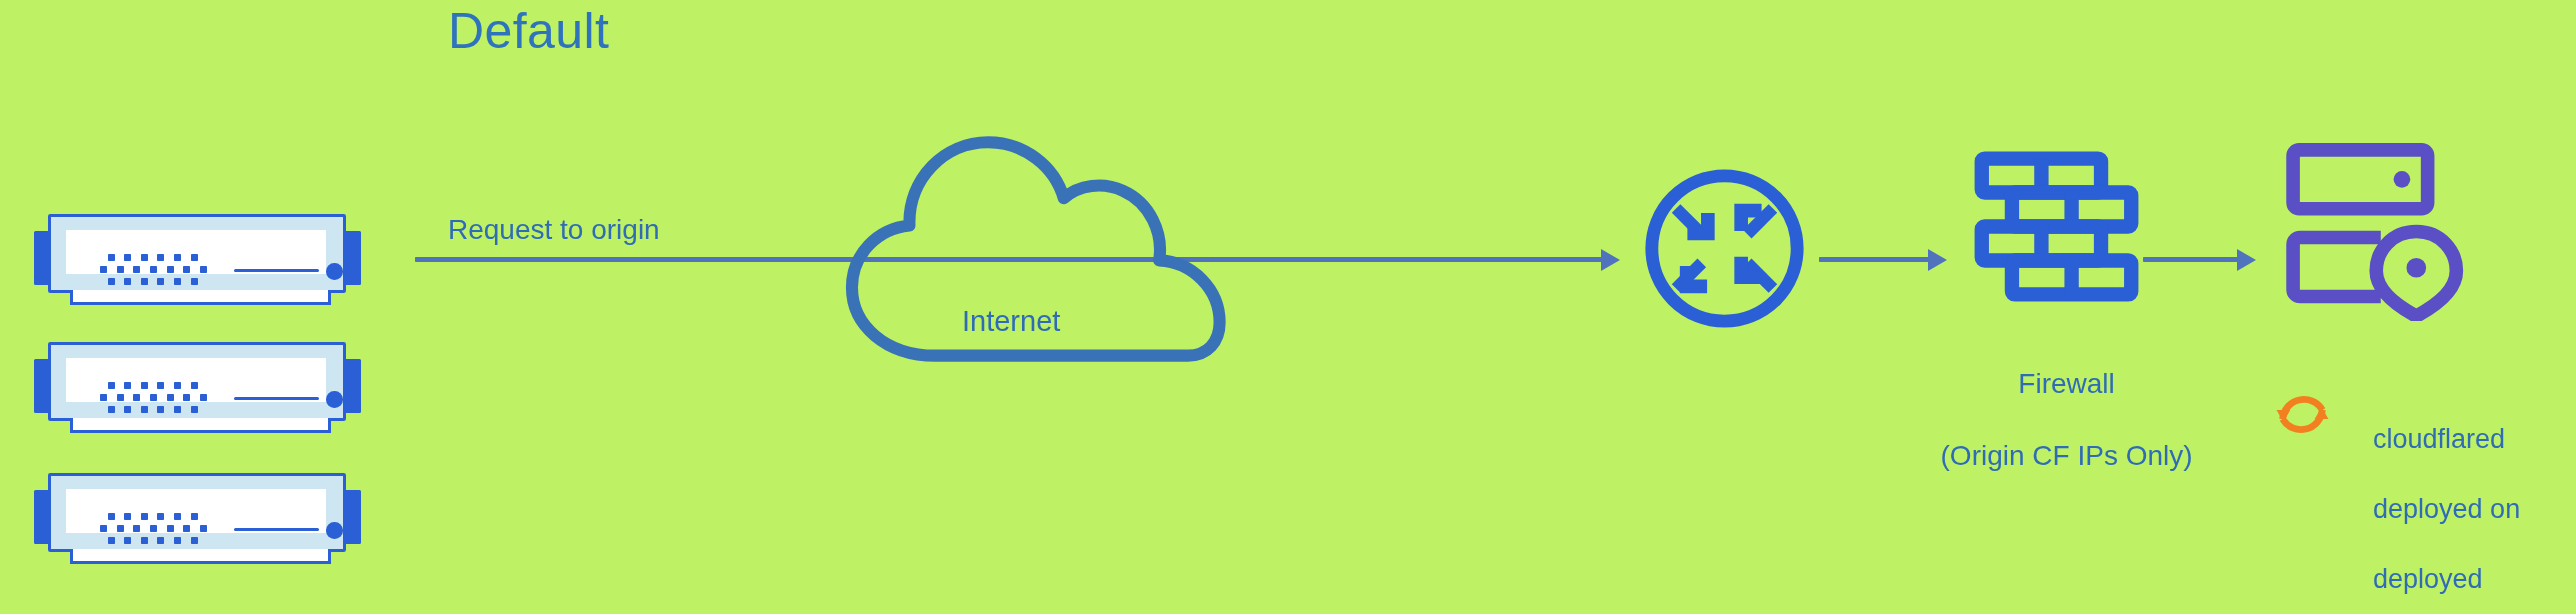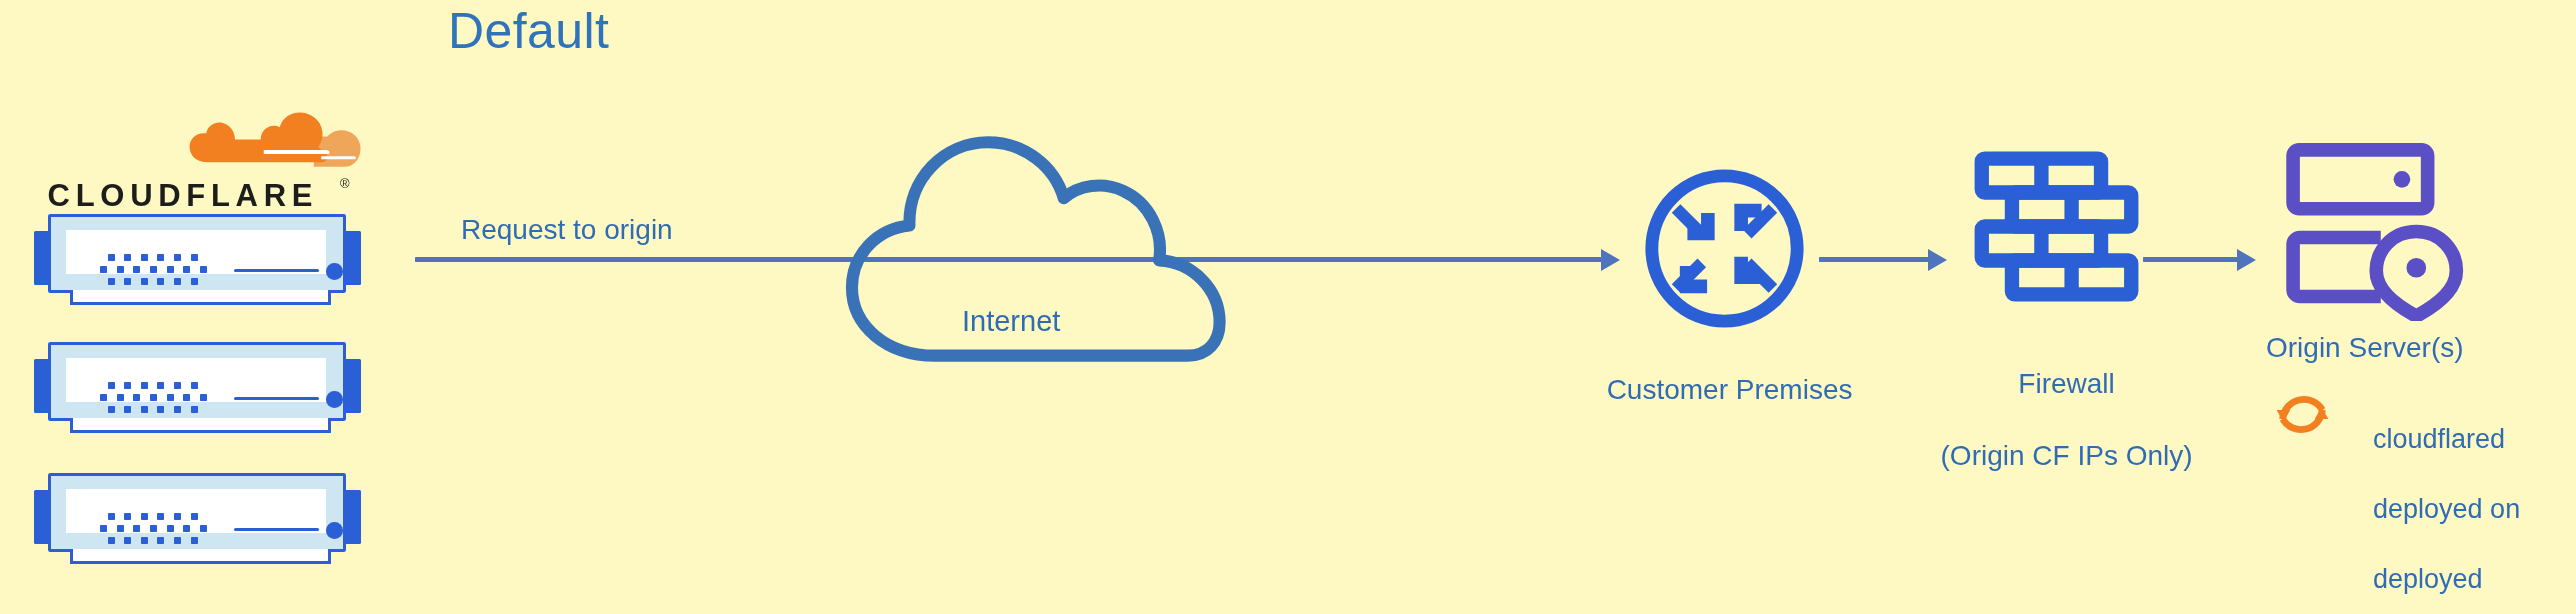--- a/index.html
+++ b/index.html
@@ -8,21 +8,21 @@
     background: #ffffff;
   }
   body {
     font-family: "Liberation Sans", sans-serif;
     -webkit-font-smoothing: antialiased;
   }
   #canvas {
     position: relative;
     width: 2576px;
     height: 614px;
-    background: #fef9c3;
+    background: #bef264;
     overflow: hidden;
   }
 
   
   #diagram-title {
     position: absolute;
     left: 448px;
     top: 1.5px;
     font-size: 50px;
     color: #3073bd;
@@ -162,21 +162,21 @@
   }
 
   
   .label {
     position: absolute;
     color: #2f6cb5;
     font-size: 28px;
     line-height: 36px;
     white-space: pre;
   }
-  #label-request   { left: 461px; top: 212px; }
+  #label-request   { left: 448px; top: 212px; }
   #label-cfip      { left: 387px; top: 274px; }
   #label-internet  { left: 962px; top: 303px; font-size: 29px; }
   #label-cpe       { left: 1555px; top: 336px; text-align: center; width: 318px; }
   #label-firewall  { left: 1892px; top: 330px; text-align: center; width: 318px; }
   #label-origin    { left: 2266px; top: 330px; }
   #label-cloudflared {
     left: 2343px; top: 387px;
     font-size: 27px; line-height: 35px;
   }
 
@@ -222,34 +222,20 @@
     height: 61px;
   }
 </style>
 </head>
 <body>
 
 <div id="canvas">
 
   <div id="diagram-title">Default</div>
 
-  <div id="cloudflare-logo">
-    <div id="cf-mark">
-      <svg viewBox="0 0 235 92" width="178" height="70" xmlns="http://www.w3.org/2000/svg">
-        <path d="M188 40 C200 26 226 30 231 50 C234 62 228 78 213 80 L170 80 L170 40 Z" fill="#f0a65a"></path>
-        <path d="M100 44 C100 30 114 22 125 28 C130 8 156 2 172 16 C184 26 184 44 176 54
-                 L185 62 C190 66 188 74 181 74 L28 74 C14 74 6 64 6 54 C6 42 16 34 28 36
-                 C30 24 44 18 54 24 C62 28 66 36 66 44 Z" fill="#f38020"></path>
-        <path d="M104 58 L186 58 C190 58 192 61 190 63 L104 63 Z" fill="#ffffff"></path>
-        <path d="M180 66 L222 66 C226 66 227 69 224 70 L180 70 Z" fill="#ffffff"></path>
-      </svg>
-    </div>
-    <div id="cf-wordmark">CLOUDFLARE</div>
-    <div id="cf-reg">®</div>
-  </div>
 
   <div class="rack" style="left:34px; top:214px;">
     <div class="rack-ear left"></div>
     <div class="rack-ear right"></div>
     <div class="rack-body">
       <div class="rack-face">
         <div class="vent">
             <i style="left: 1.5px; top: 0px;"></i>
             <i style="left: 18px; top: 0px;"></i>
             <i style="left: 35px; top: 0px;"></i>
@@ -382,21 +368,21 @@
 
         <rect x="54" y="121" width="16" height="48" transform="rotate(45 62 145)"></rect>
         <polygon points="50,96 50,132 68,132 68,150 86,150 86,168 50,168"></polygon>
 
         <rect x="148" y="121" width="16" height="48" transform="rotate(-45 156 145)"></rect>
         <polygon points="122,156 122,120 140,120 140,138 158,138 158,156"></polygon>
       </g>
     </svg>
   </div>
   <div class="label" id="label-cpe">
-    <span>Customer Premises</span><br>
+    <br>
   </div>
 
   <div id="firewall-icon">
     <svg viewBox="0 0 218 200" width="165" height="151" xmlns="http://www.w3.org/2000/svg">
       <g fill="none" stroke="#2a5fd6" stroke-width="19" stroke-linejoin="round">
         <rect x="10" y="10" width="158" height="45" rx="4"></rect>
         <line x1="89" y1="10" x2="89" y2="55"></line>
         <rect x="50" y="55" width="158" height="45" rx="4"></rect>
         <line x1="129" y1="55" x2="129" y2="100"></line>
         <rect x="10" y="100" width="158" height="45" rx="4"></rect>
@@ -414,21 +400,20 @@
   <div id="origin-icon">
     <svg viewBox="0 0 250 236" width="189" height="179" xmlns="http://www.w3.org/2000/svg">
       <rect x="12" y="10" width="178" height="78" rx="8" fill="none" stroke="#5a4fc4" stroke-width="18"></rect>
       <circle cx="156" cy="49" r="11" fill="#5a4fc4"></circle>
       <path d="M128 126 L21 126 A9 9 0 0 0 12 135 L12 195 A9 9 0 0 0 21 204 L128 204" fill="none" stroke="#5a4fc4" stroke-width="18" stroke-linejoin="round"></path>
       <path d="M175 118 C142 118 122 144 122 170 C122 200 160 222 175 230
                C190 222 228 200 228 170 C228 144 208 118 175 118 Z" fill="none" stroke="#5a4fc4" stroke-width="18" stroke-linejoin="round"></path>
       <circle cx="175" cy="166" r="13" fill="#5a4fc4"></circle>
     </svg>
   </div>
-  <div class="label" id="label-origin">Origin Server(s)</div>
 
   <div id="cloudflared-icon">
     <svg viewBox="0 0 80 80" width="61" height="61" xmlns="http://www.w3.org/2000/svg">
       <path d="M14 46 A28 28 0 0 0 66 34" fill="none" stroke="#f38020" stroke-width="9" stroke-linecap="butt"></path>
       <path d="M66 34 A28 28 0 0 0 14 46" fill="none" stroke="#f38020" stroke-width="9" stroke-linecap="butt" opacity="0"></path>
       <path d="M14 46 A28 28 0 0 1 66 34" fill="none" stroke="#f38020" stroke-width="9"></path>
       <polygon points="6,34 24,34 15,50" fill="#f38020"></polygon>
       <polygon points="74,46 56,46 65,30" fill="#f38020"></polygon>
     </svg>
   </div>

